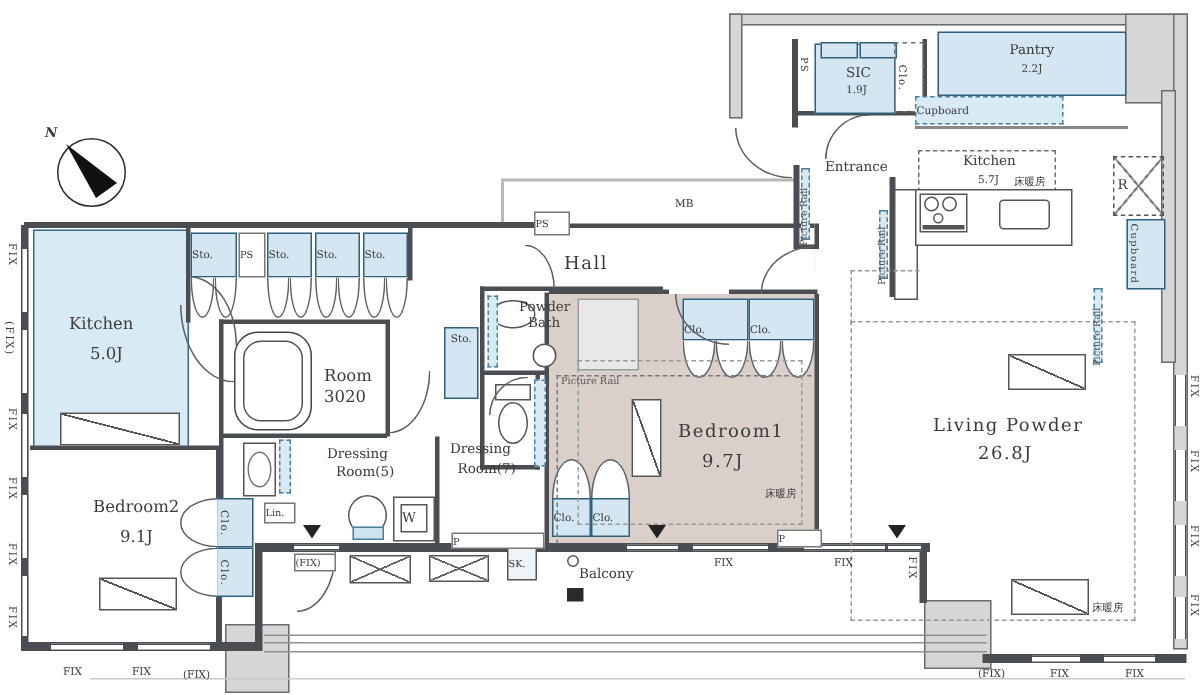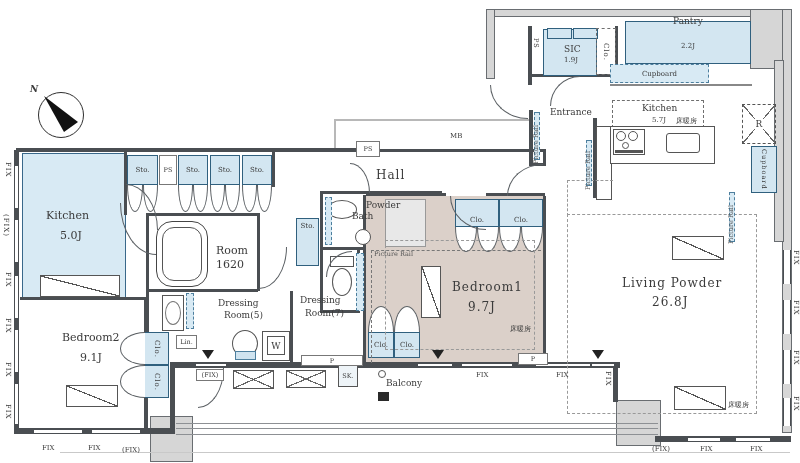--- a/index.html
+++ b/index.html
@@ -31,21 +31,21 @@
   .xbox{border:1px solid #555;background:
         linear-gradient(to top right,transparent calc(50% - .6px),#666 calc(50% - .6px),#666 calc(50% + .6px),transparent calc(50% + .6px)),
         linear-gradient(to bottom right,transparent calc(50% - .6px),#666 calc(50% - .6px),#666 calc(50% + .6px),transparent calc(50% + .6px))}
   .lbl{font-size:11px;line-height:1.1;white-space:nowrap}
   .lg{font-size:12px;letter-spacing:1px}
   .md{font-size:9px}
   .sm{font-size:7px}
   .xs{font-size:6.5px}
   .vtext{writing-mode:vertical-rl;letter-spacing:1px}
   .vup{writing-mode:vertical-rl;transform:rotate(180deg)}
-  .cbox{display:flex;align-items:center;justify-content:center;text-align:center}
+  .cbox{display:flex;align-items:center;justify-content:flex-start;text-align:center}
   .tri{width:0;height:0;border-left:6px solid transparent;border-right:6px solid transparent;border-top:9px solid #222;background:none}
   .gray-sub{color:#555}
 </style>
 </head>
 <body>
 
 <div class="plan">
 
   <div class="a lblue-room" style="left:22px;top:153px;width:104px;height:147px"></div>
   <div class="a beige" style="left:366px;top:196px;width:180px;height:170px"></div>
@@ -280,41 +280,41 @@
   <svg class="a" style="left:38px;top:92px" width="46" height="46" viewBox="0 0 46 46">
     <polygon points="6,4 40,30 26,40" fill="#111"></polygon>
   </svg>
   <span class="a md" style="left:30px;top:84px;font-style:italic;font-weight:bold">N</span>
 
   <span class="a lbl" style="left:46px;top:210px">Kitchen</span>
   <span class="a lbl" style="left:60px;top:230px">5.0J</span>
   <span class="a lbl" style="left:62px;top:332px">Bedroom2</span>
   <span class="a lbl" style="left:80px;top:352px">9.1J</span>
   <span class="a lbl" style="left:216px;top:245px">Room</span>
-  <span class="a lbl" style="left:216px;top:259px">1620</span>
+  <span class="a lbl" style="left:216px;top:259px">3020</span>
   <span class="a md" style="left:218px;top:298px">Dressing</span>
   <span class="a md" style="left:224px;top:310px">Room(5)</span>
   <span class="a md" style="left:300px;top:295px">Dressing</span>
   <span class="a md" style="left:305px;top:308px">Room(7)</span>
-  <span class="a md" style="left:366px;top:200px">Powder</span>
+  <span class="a md" style="left:346px;top:200px">Powder</span>
   <span class="a md" style="left:352px;top:211px">Bath</span>
   <span class="a lg" style="left:376px;top:168px">Hall</span>
   <span class="a lg" style="left:452px;top:280px">Bedroom1</span>
   <span class="a lg" style="left:468px;top:300px">9.7J</span>
   <span class="a sm" style="left:510px;top:324px">床暖房</span>
   <span class="a lg" style="left:622px;top:276px">Living Powder</span>
   <span class="a lg" style="left:652px;top:295px">26.8J</span>
   <span class="a sm" style="left:728px;top:400px">床暖房</span>
   <span class="a md" style="left:642px;top:103px">Kitchen</span>
   <span class="a sm" style="left:652px;top:116px">5.7J</span>
   <span class="a sm" style="left:676px;top:116px">床暖房</span>
   <span class="a md" style="left:550px;top:107px">Entrance</span>
   <span class="a md" style="left:564px;top:44px">SIC</span>
   <span class="a sm" style="left:564px;top:56px">1.9J</span>
-  <span class="a md" style="left:673px;top:16px">Pantry</span>
+  <span class="a md" style="left:673px;top:29px">Pantry</span>
   <span class="a sm" style="left:681px;top:42px">2.2J</span>
   <span class="a md" style="left:386px;top:378px">Balcony</span>
   <span class="a sm" style="left:450px;top:132px">MB</span>
 
   <span class="a xs vup gray-sub" style="left:532px;top:112px;height:52px">Picture Rail</span>
   <span class="a xs vup gray-sub" style="left:584px;top:140px;height:50px">Picture Rail</span>
   <span class="a xs vup gray-sub" style="left:727px;top:190px;height:54px">Picture Rail</span>
   <span class="a xs gray-sub" style="left:374px;top:250px">Picture Rail</span>
 
   <span class="a xs vtext" style="left:532px;top:38px;height:20px">PS</span>

